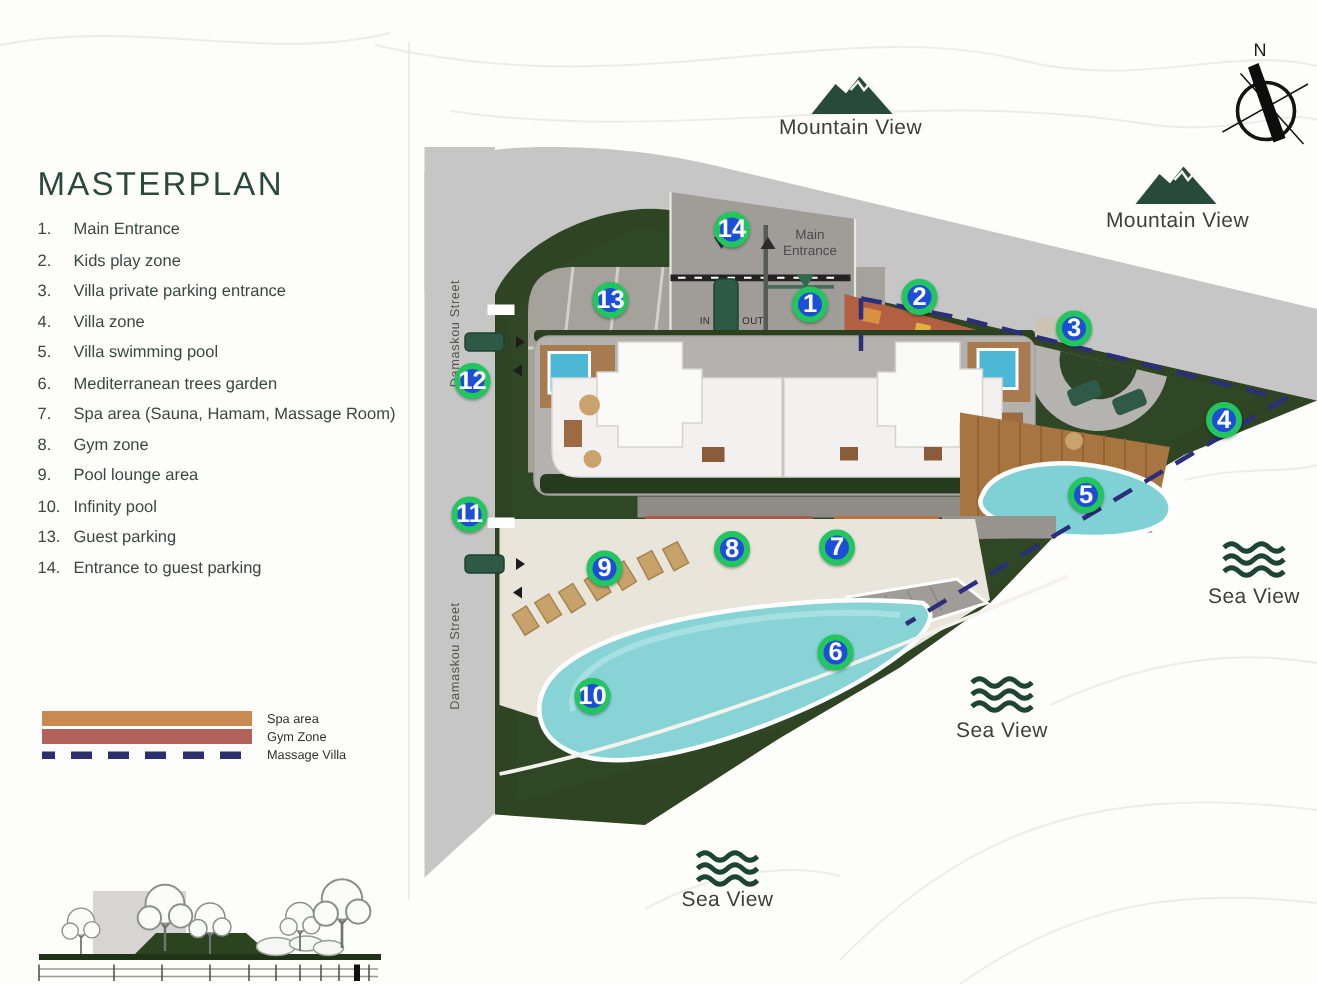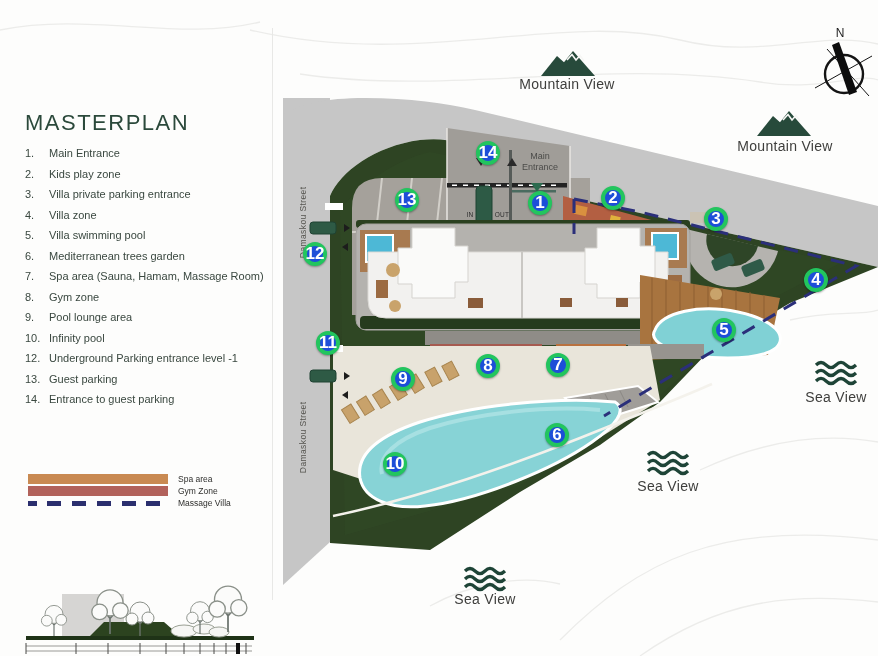--- a/index.html
+++ b/index.html
@@ -272,24 +272,20 @@
       </div>
     <div class="lrow">
         <span class="lnum">9.</span>
         <span class="ltext">Pool lounge area</span>
       </div>
     <div class="lrow">
         <span class="lnum">10.</span>
         <span class="ltext">Infinity pool</span>
       </div>
     <div class="lrow">
-        <span class="lnum">12.</span>
-        <span class="ltext">Underground Parking entrance level -1</span>
-      </div>
-    <div class="lrow">
         <span class="lnum">13.</span>
         <span class="ltext">Guest parking</span>
       </div>
     <div class="lrow">
         <span class="lnum">14.</span>
         <span class="ltext">Entrance to guest parking</span>
       </div>
   </div>
 
   <div class="zone-legend">
@@ -322,18 +318,18 @@
   <div class="marker" style="left:528px;top:191px;">1</div>
   <div class="marker" style="left:601px;top:186px;">2</div>
   <div class="marker" style="left:704px;top:207px;">3</div>
   <div class="marker" style="left:804px;top:268px;">4</div>
   <div class="marker" style="left:712px;top:318px;">5</div>
   <div class="marker" style="left:545px;top:423px;">6</div>
   <div class="marker" style="left:546px;top:353px;">7</div>
   <div class="marker" style="left:476px;top:354px;">8</div>
   <div class="marker" style="left:391px;top:367px;">9</div>
   <div class="marker" style="left:383px;top:452px;">10</div>
-  <div class="marker" style="left:316px;top:331px;">11</div>
+  <div class="marker" style="left:301px;top:331px;">11</div>
   <div class="marker" style="left:303px;top:242px;">12</div>
   <div class="marker" style="left:395px;top:188px;">13</div>
   <div class="marker" style="left:476px;top:141px;">14</div>
 
 </div>
 
 </body></html>

